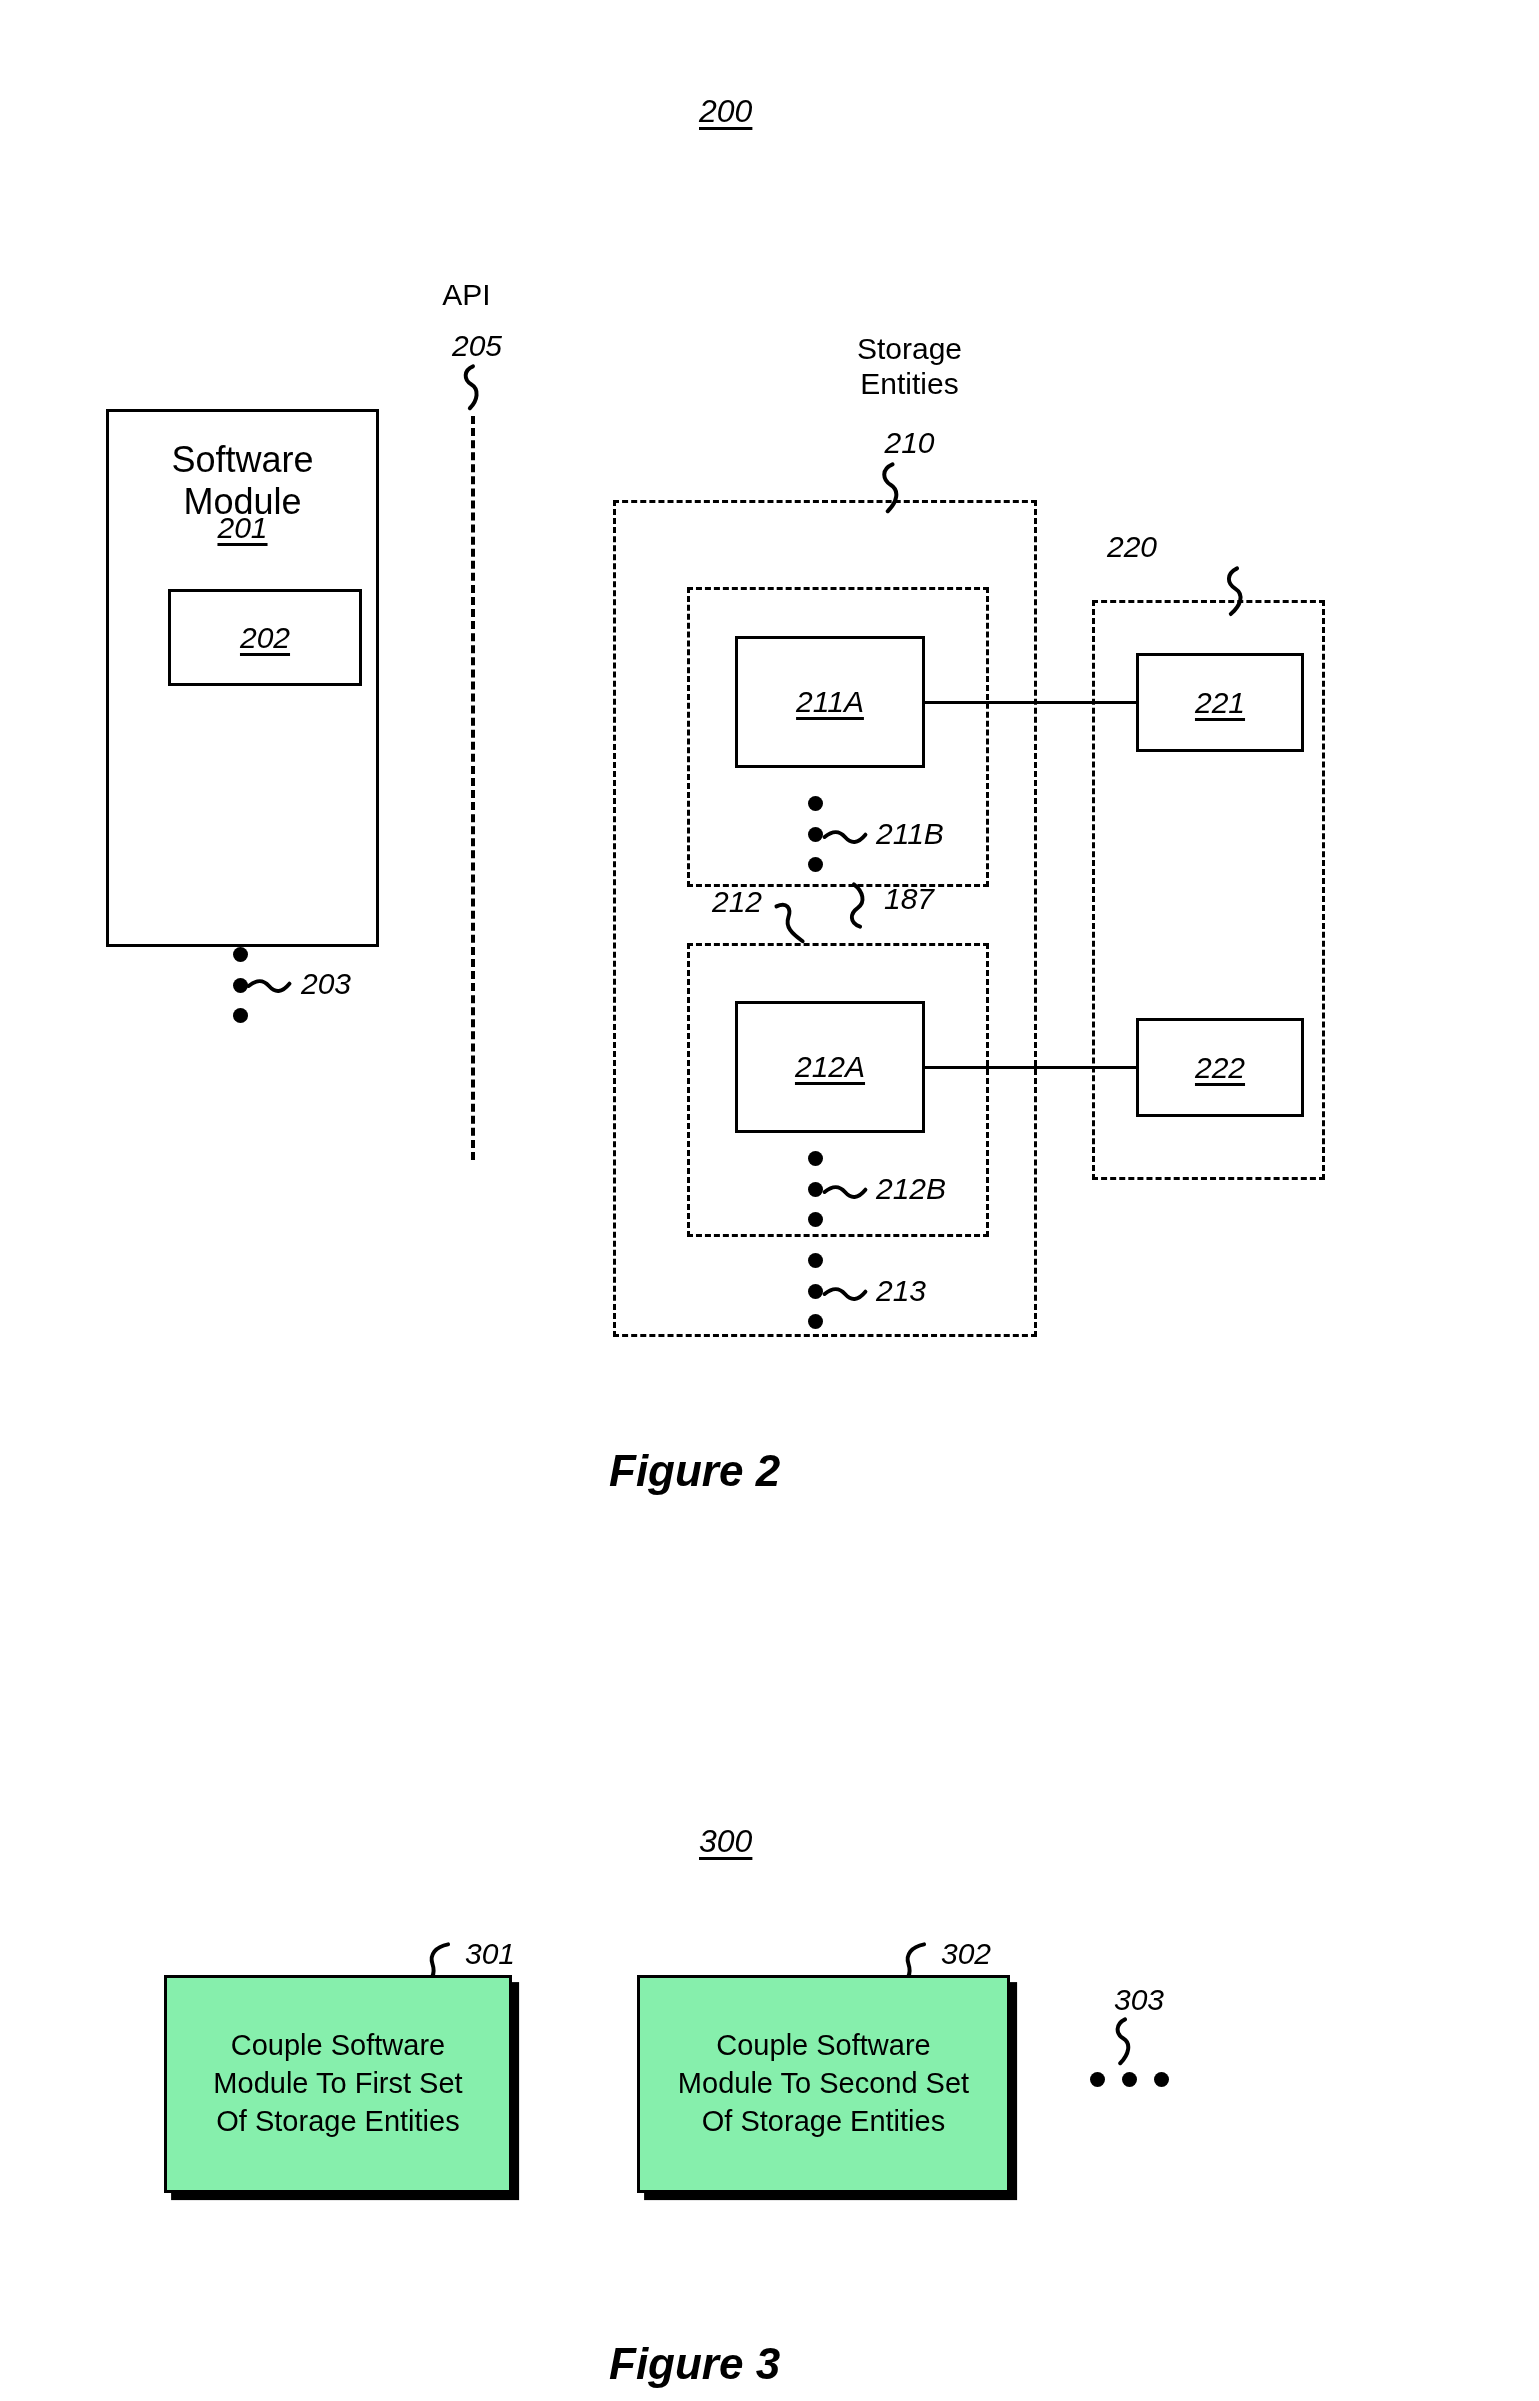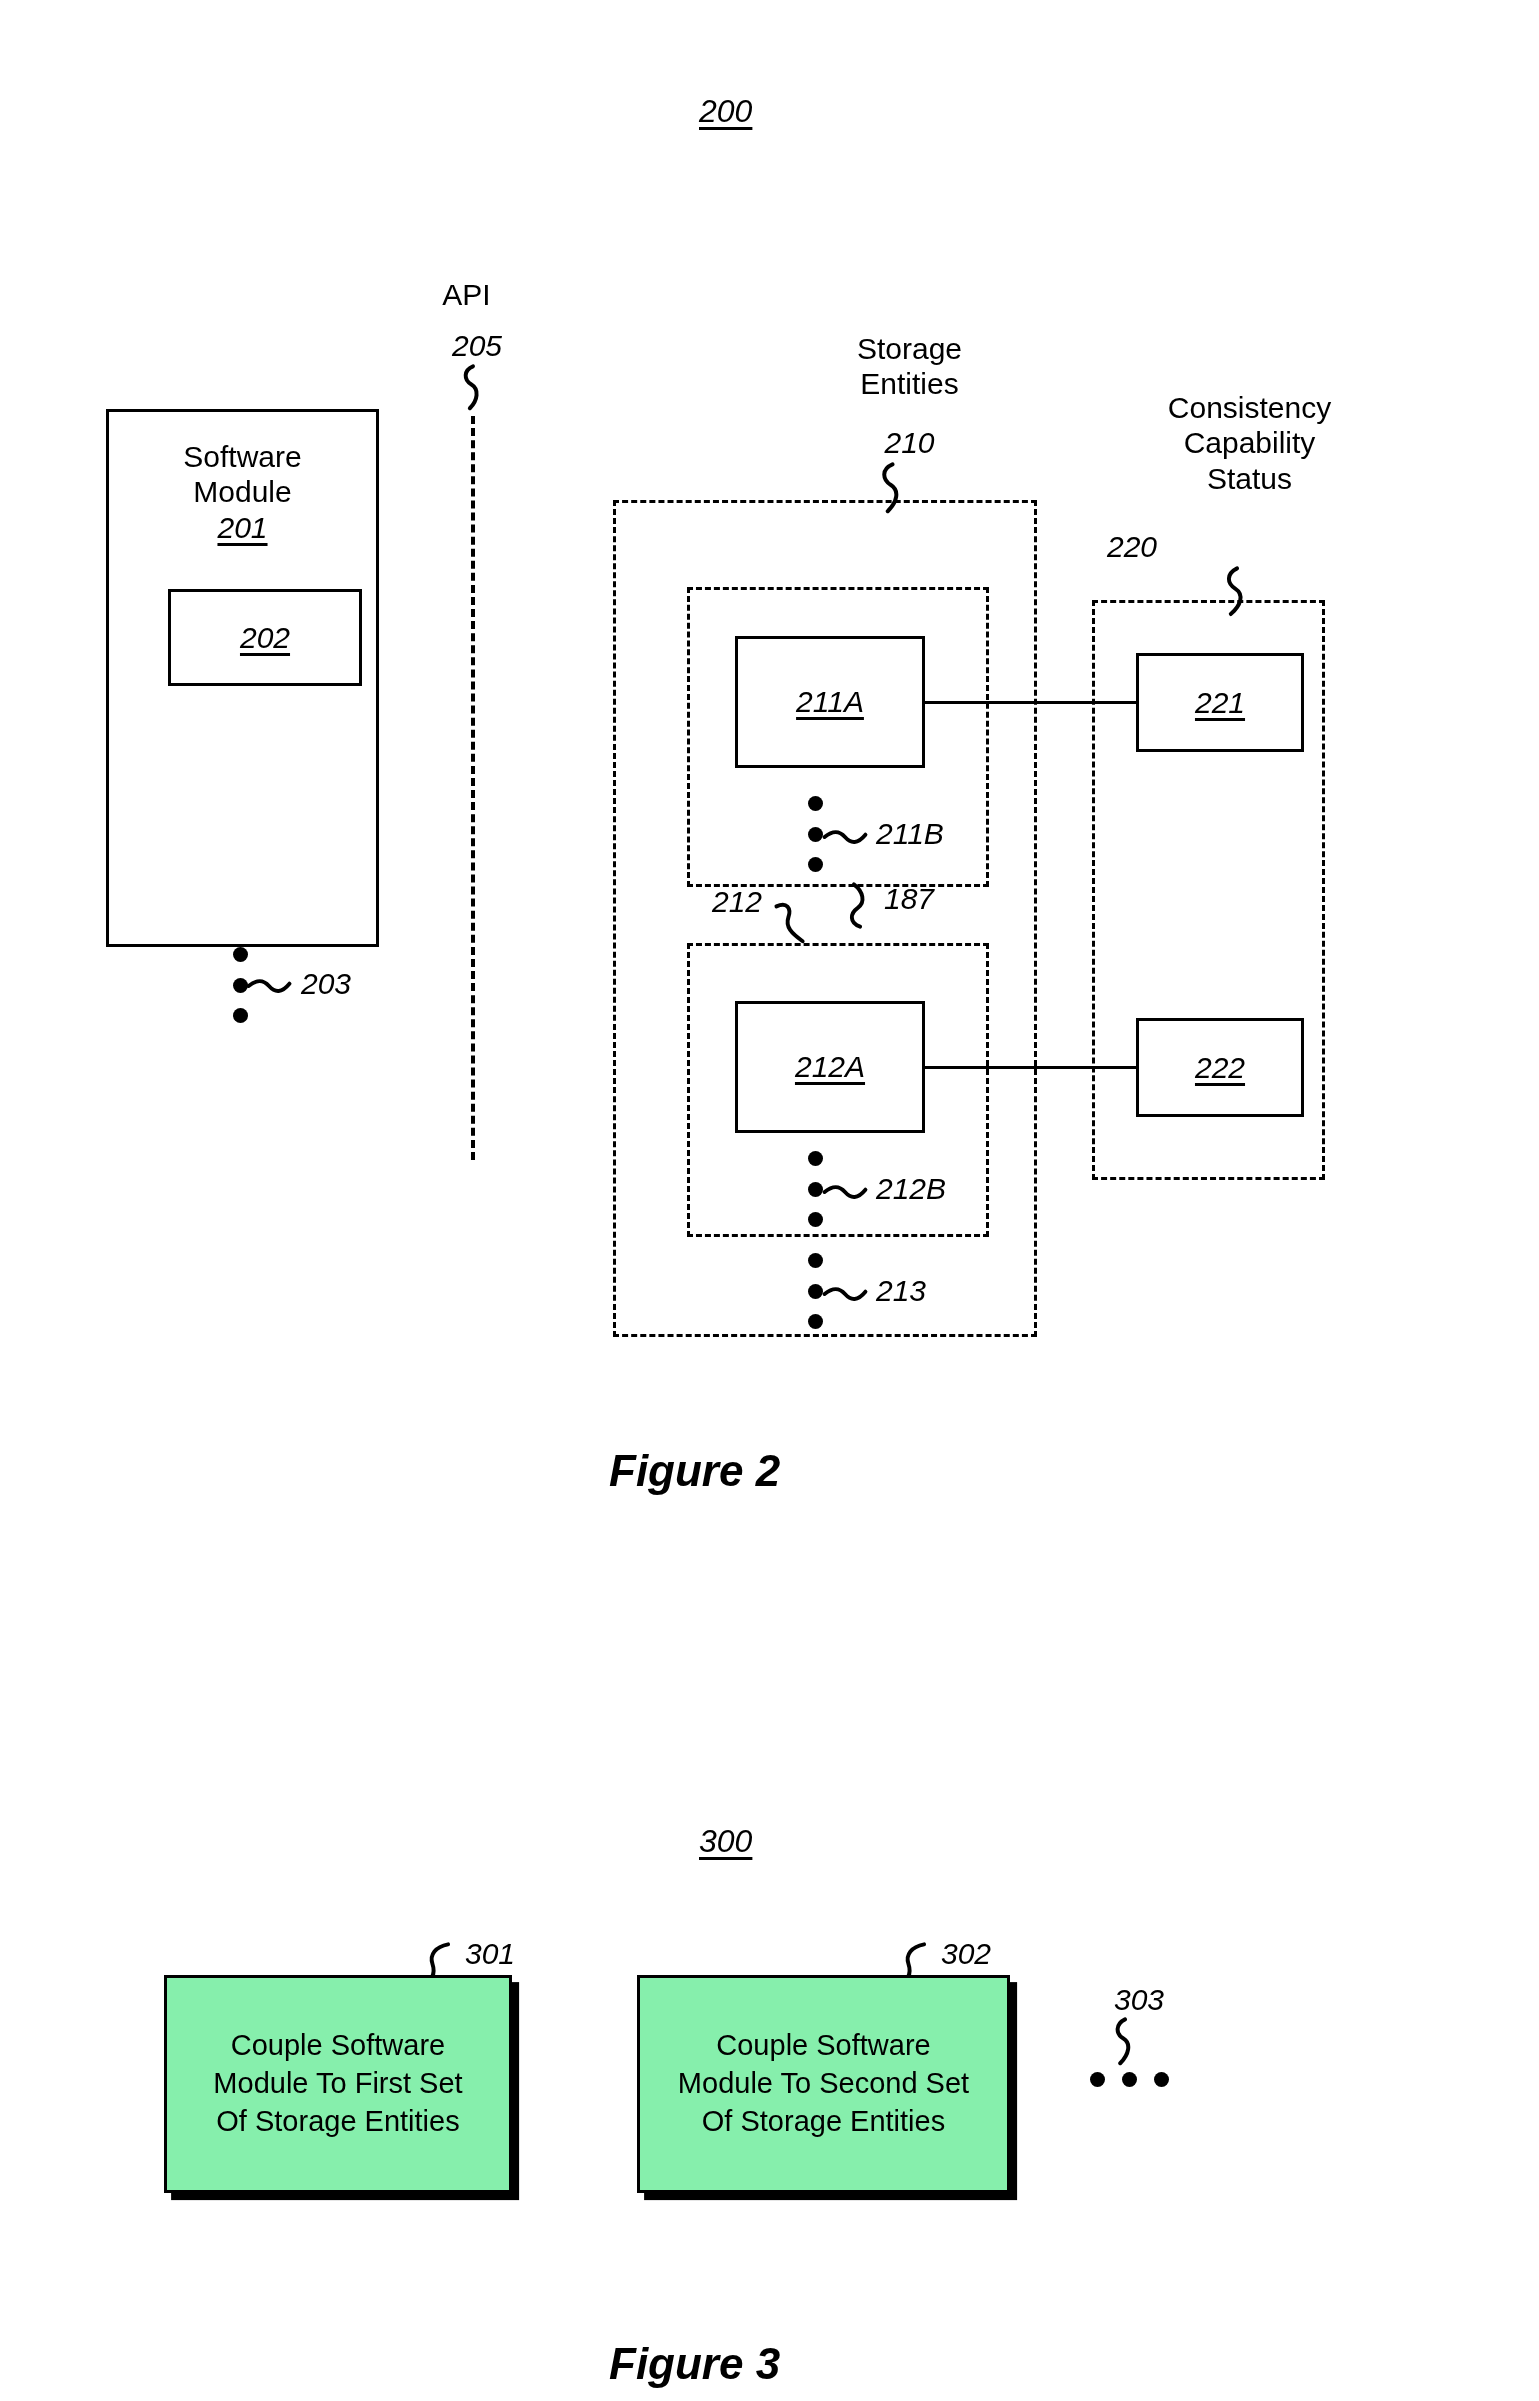--- a/index.html
+++ b/index.html
@@ -101,21 +101,21 @@
     border-radius: 50%;
     background: #000;
   }
   .caption {
     font-style: italic;
     font-weight: bold;
     font-size: 44px;
     white-space: nowrap;
   }
   .sm-title {
-    font-size: 30px;
+    font-size: 36px;
     line-height: 1.18;
     text-align: center;
   }
   .step-text {
     font-size: 29px;
     line-height: 1.30;
     text-align: center;
     padding: 0 11px;
   }
   svg { display: block; overflow: visible; }
@@ -218,25 +218,20 @@
     <div class="abs dots-v" style="left:808px; top:1209px; width:15px; height:76px;">
       <div class="dot-lg"></div>
       <div class="dot-lg"></div>
       <div class="dot-lg"></div>
     </div>
     <svg class="abs" style="left:823px; top:1235px;" width="55" height="28.5" viewBox="0 0 70 36">
       <path d="M2 19 C 12 11, 20 10, 28 19 C 36 28, 44 28, 54 16" fill="none" stroke="#000" stroke-width="5" stroke-linecap="round"></path>
     </svg>
     <div class="abs ref-num" style="left:876px; top:1230px;">213</div>
 
-    <div class="abs" style="left:1107px; top:346px; width:285px;">
-      <div class="plain-label">Consistency</div>
-      <div class="plain-label">Capability</div>
-      <div class="plain-label">Status</div>
-    </div>
     <div class="abs" style="left:1107px; top:486px; width:285px; text-align:left;">
       <span class="ref-num">220</span>
     </div>
     <svg class="abs" style="left:1218px; top:522px;" width="35" height="52" viewBox="0 0 44 66">
       <path d="M24 3 C 10 10, 11 22, 22 29 C 33 36, 29 50, 16 61" fill="none" stroke="#000" stroke-width="5" stroke-linecap="round"></path>
     </svg>
 
     <div class="abs dashed-box" style="left:1092px; top:556px; width:233px; height:580px;"></div>
 
     <div class="abs solid-box box-center" style="left:1136px; top:609px; width:168px; height:99px;">

